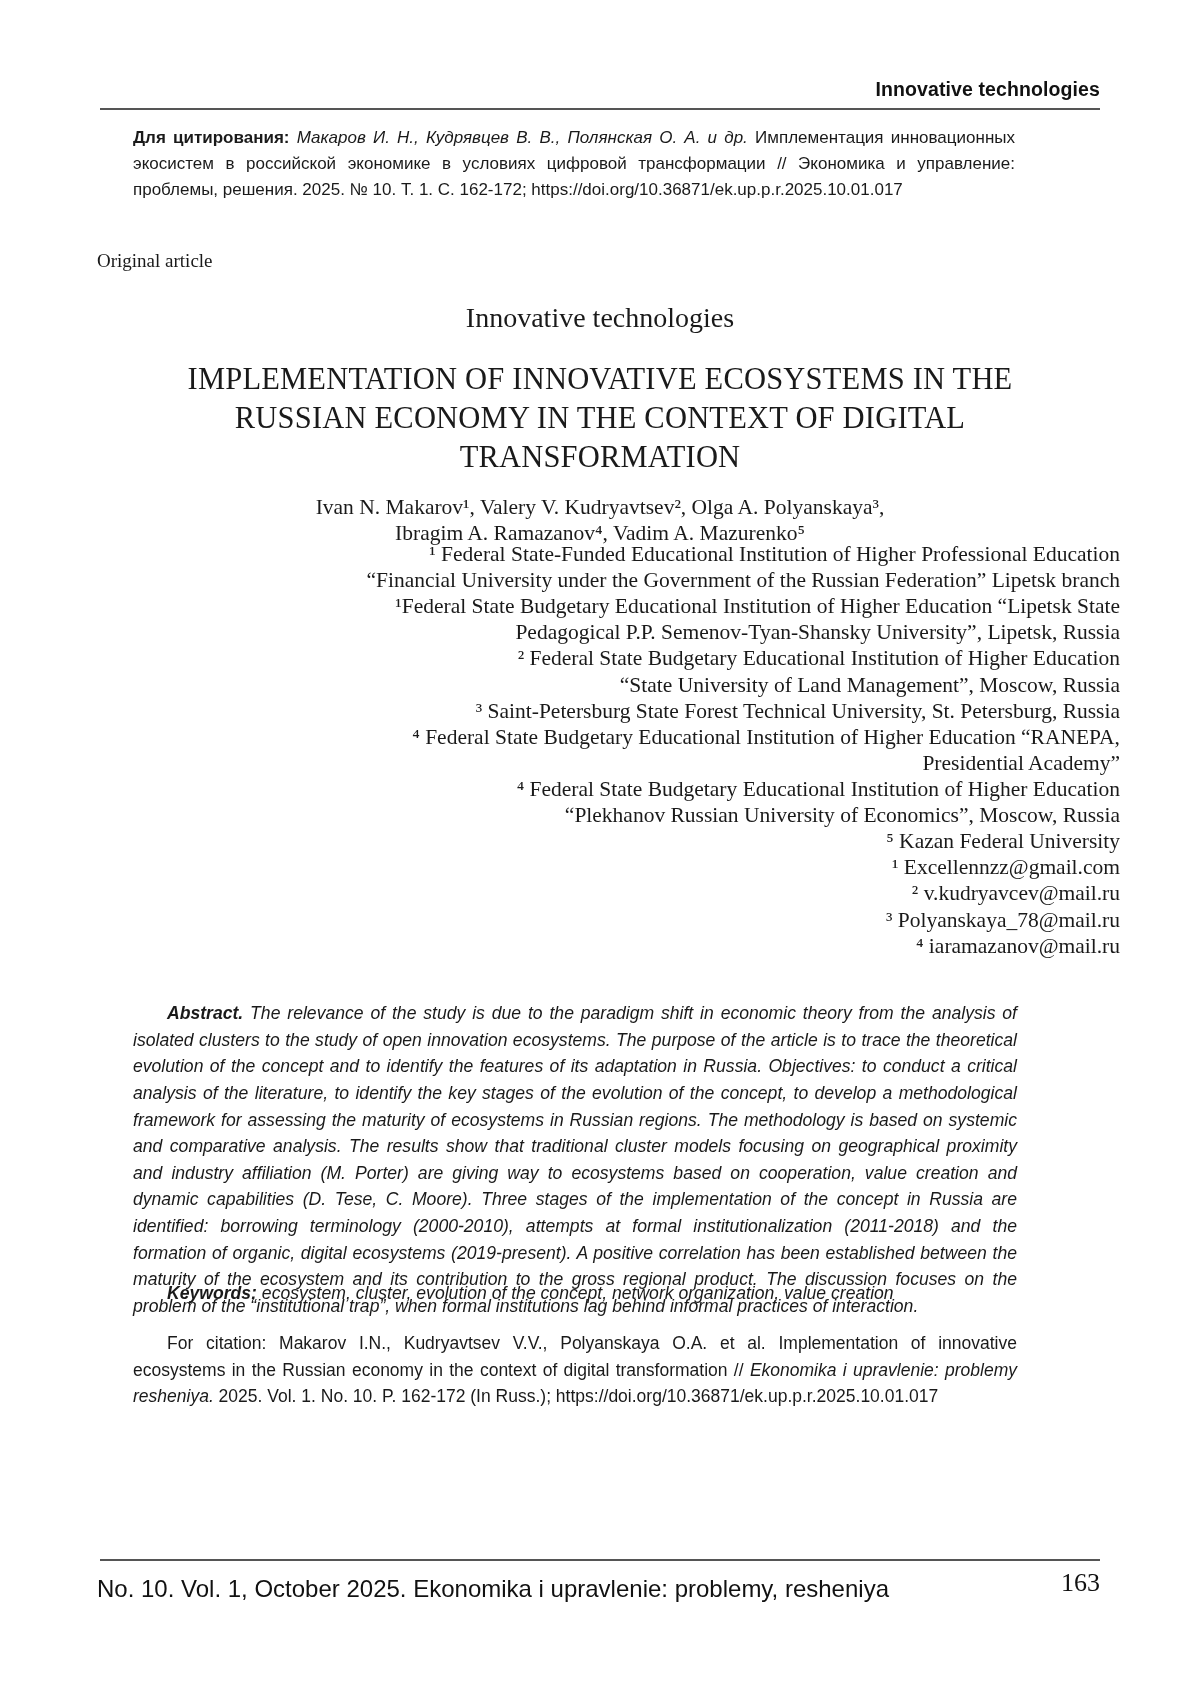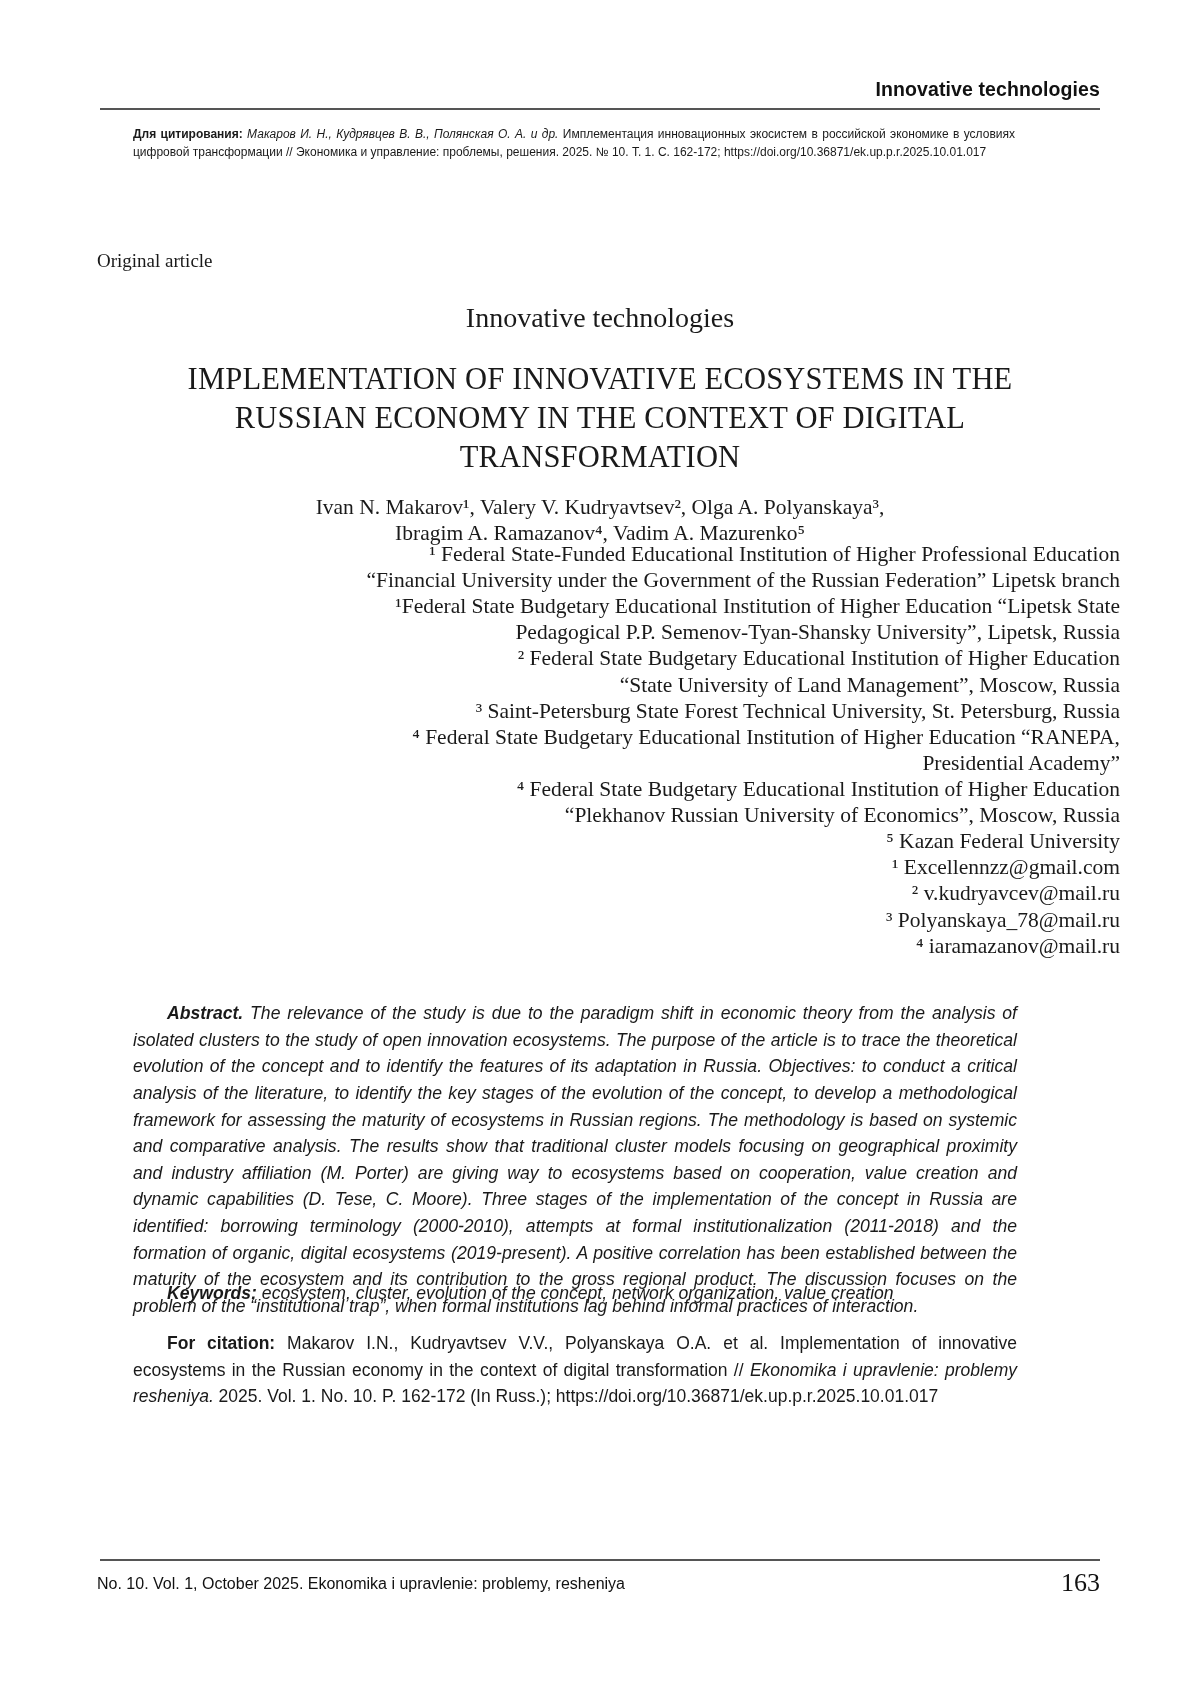--- a/index.html
+++ b/index.html
@@ -43,21 +43,21 @@
     background: #555;
   }
 
   
   .cite-ru {
     position: absolute;
     left: 133px;
     top: 125px;
     width: 882px;
     font-family: "Liberation Sans", sans-serif;
-    font-size: 12px;
+    font-size: 17px;
     line-height: 1.52;
     text-align: justify;
     color: #1a1a1a;
   }
   .cite-ru b { font-weight: bold; }
   .cite-ru i { font-style: italic; }
 
   
   .orig-article {
     position: absolute;
@@ -147,38 +147,38 @@
     position: absolute;
     left: 133px;
     top: 1330px;
     width: 884px;
     font-family: "Liberation Sans", sans-serif;
     font-size: 17.5px;
     line-height: 1.52;
     text-align: justify;
     text-indent: 34px;
   }
-  .cite-en b { font-weight: bold; }
+  .cite-en b { font-weight: normal; }
   .cite-en i { font-style: italic; }
 
   
   .rule-bottom {
     position: absolute;
     left: 100px;
     right: 100px;
     top: 1559px;
     height: 1.6px;
     background: #555;
   }
   .footer-left {
     position: absolute;
     left: 97px;
     top: 1575px;
     font-family: "Liberation Sans", sans-serif;
-    font-size: 16px;
+    font-size: 24px;
     color: #111;
   }
   .footer-page {
     position: absolute;
     right: 100px;
     top: 1568px;
     font-family: Liberation Serif, serif;
     font-size: 26px;
     color: #111;
   }

